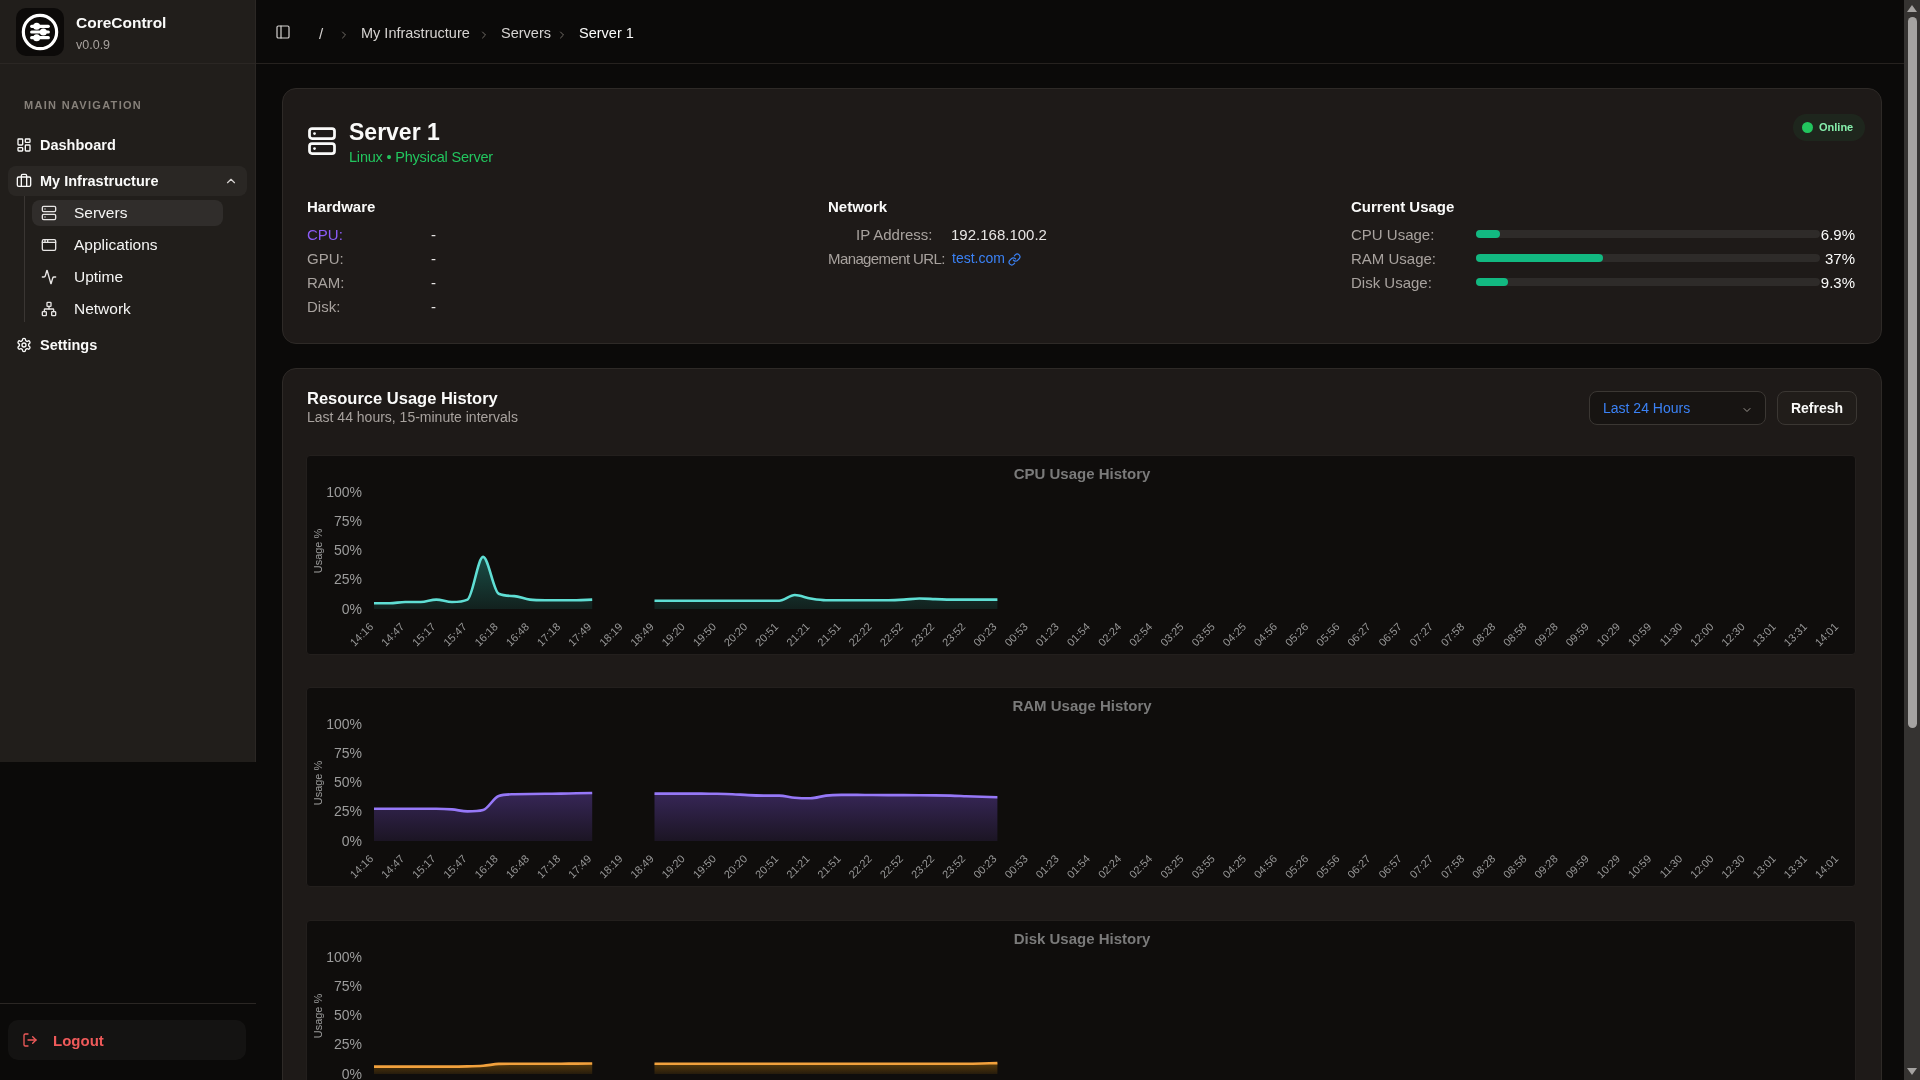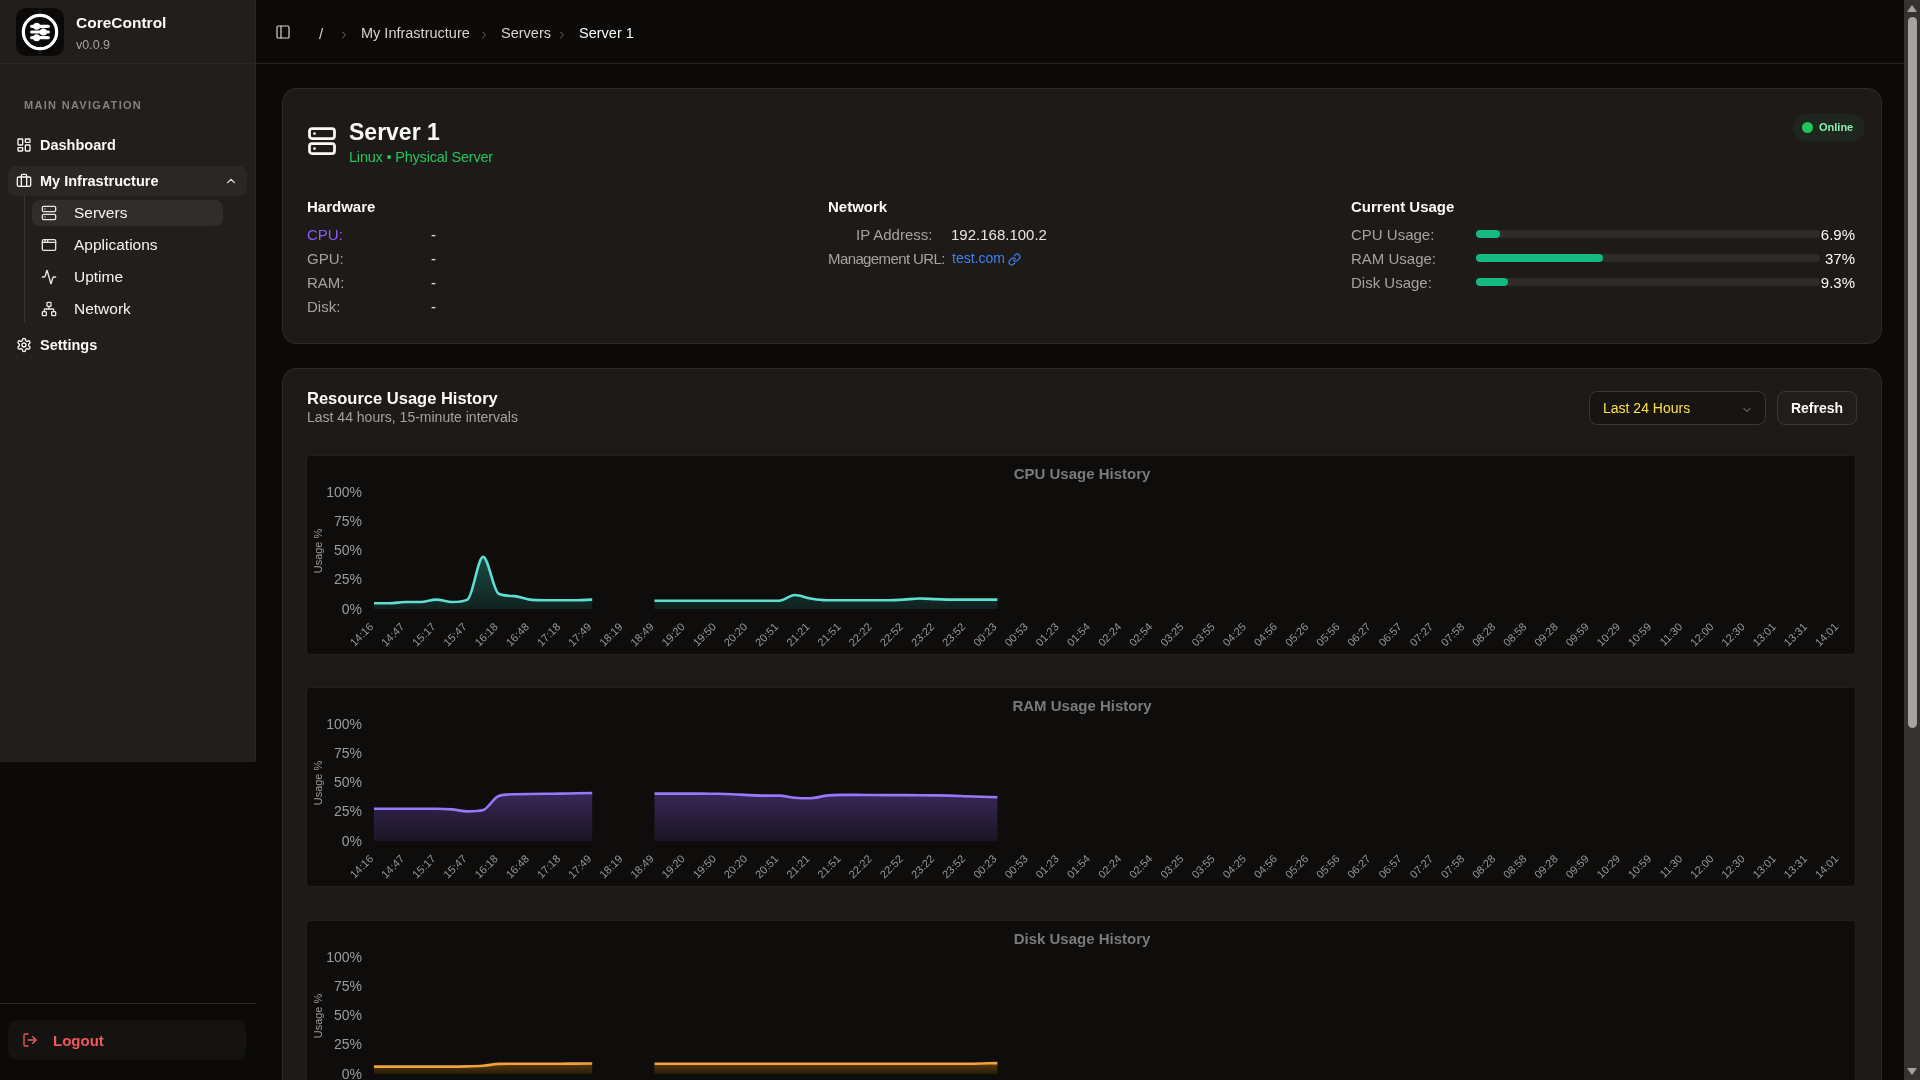--- a/index.html
+++ b/index.html
@@ -139,21 +139,21 @@
     <div style="position:absolute;right:26px;top:169px;transform:translateY(-50%);font-size:15px;color:#fafaf9;font-weight:400;white-space:nowrap;">37%</div>
     <div style="position:absolute;left:1068px;top:193px;transform:translateY(-50%);font-size:15px;color:#a8a29e;font-weight:400;white-space:nowrap;">Disk Usage:</div>
     <div style="position:absolute;left:1193px;top:189px;width:344px;height:8px;background:#2e2b29;border-radius:4px;"></div>
     <div style="position:absolute;left:1193px;top:189px;width:32px;height:8px;background:#12b981;border-radius:4px;"></div>
     <div style="position:absolute;right:26px;top:193px;transform:translateY(-50%);font-size:15px;color:#fafaf9;font-weight:400;white-space:nowrap;">9.3%</div>
   </div>
 <div style="position:absolute;left:282px;top:368px;width:1600px;height:790px;background:#1e1a18;border:1px solid #2e2a27;border-radius:14px;">
     <div style="position:absolute;left:24px;top:29px;transform:translateY(-50%);font-size:16.5px;color:#fafaf9;font-weight:700;white-space:nowrap;">Resource Usage History</div>
     <div style="position:absolute;left:24px;top:48px;transform:translateY(-50%);font-size:14px;color:#a8a29e;font-weight:400;white-space:nowrap;">Last 44 hours, 15-minute intervals</div>
     <div style="position:absolute;left:1306px;top:22px;width:177px;height:34px;background:#171412;border:1px solid #3b3733;border-radius:8px;"></div>
-    <div style="position:absolute;left:1320px;top:39px;transform:translateY(-50%);font-size:14px;color:#fde047;font-weight:400;white-space:nowrap;">Last 24 Hours</div>
+    <div style="position:absolute;left:1320px;top:39px;transform:translateY(-50%);font-size:14px;color:#3b82f6;font-weight:400;white-space:nowrap;">Last 24 Hours</div>
     <div style="position:absolute;left:1458px;top:33px;width:12px;height:12px;"><svg width="12" height="12" viewBox="0 0 24 24" fill="none" stroke="#9a948e" stroke-width="2" stroke-linecap="round" stroke-linejoin="round" style="">
         <path d="m6 9 6 6 6-6"></path>
       </svg></div>
     <div style="position:absolute;left:1494px;top:22px;width:80px;height:34px;background:#211d1a;border:1px solid #3b3733;border-radius:8px;display:flex;align-items:center;justify-content:center;font-size:14px;font-weight:700;color:#fafaf9;">Refresh</div>
     <div style="position:absolute;left:23px;top:86px;width:1550px;height:200px;background:#0f0d0c;border:1px solid #231f1d;border-radius:4px;overflow:hidden;">
       <svg width="1550" height="200" viewBox="0 0 1550 200" style="display:block">
         <defs>
           <linearGradient id="gcpu" gradientUnits="userSpaceOnUse" x1="0" y1="100.9" x2="0" y2="153.0">
             <stop offset="0" stop-color="#2dd4bf" stop-opacity="0.32"></stop>
             <stop offset="1" stop-color="#2dd4bf" stop-opacity="0.10"></stop>

